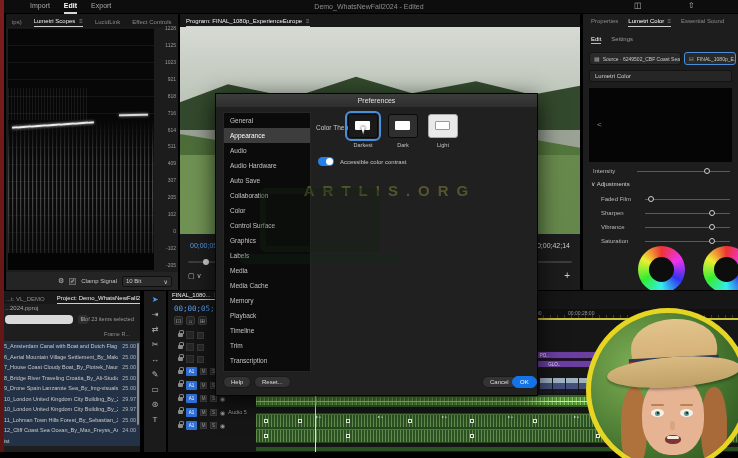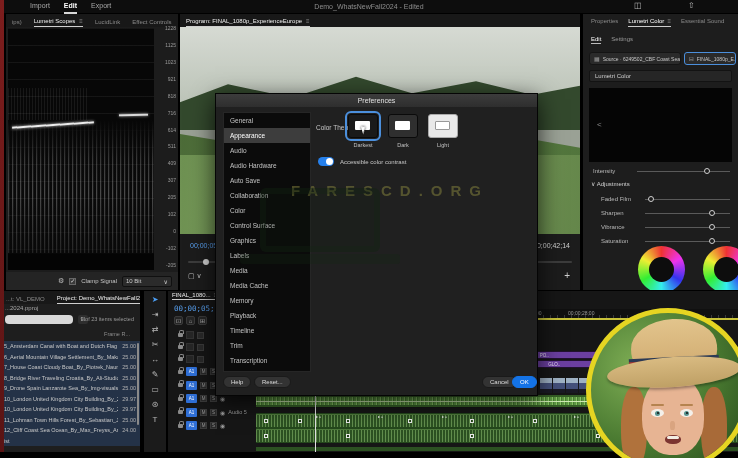--- a/index.html
+++ b/index.html
@@ -662,21 +662,21 @@
     </div>
 
     <span class="dlg-btn" style="left:7px;">Help</span>
     <span class="dlg-btn" style="left:38px;">Reset...</span>
     <span class="dlg-btn" style="left:266px;">Cancel</span>
     <span class="dlg-btn btn-ok" style="left:296px;">OK</span>
   </div>
 
   <div class="wmark">
     <div class="wm-laptop"></div>
-    <div class="wm-en">FARESCD.ORG</div>
+    <div class="wm-en">ARTLIS.ORG</div>
   </div>
 
   <div class="webcam">
     <div class="hair-l"></div>
     <div class="hair-r"></div>
     <div class="face">
       <span class="brow" style="left:9px;"></span>
       <span class="brow" style="left:38px;"></span>
       <span class="eye" style="left:9px;">
           <span class="iris"></span>

